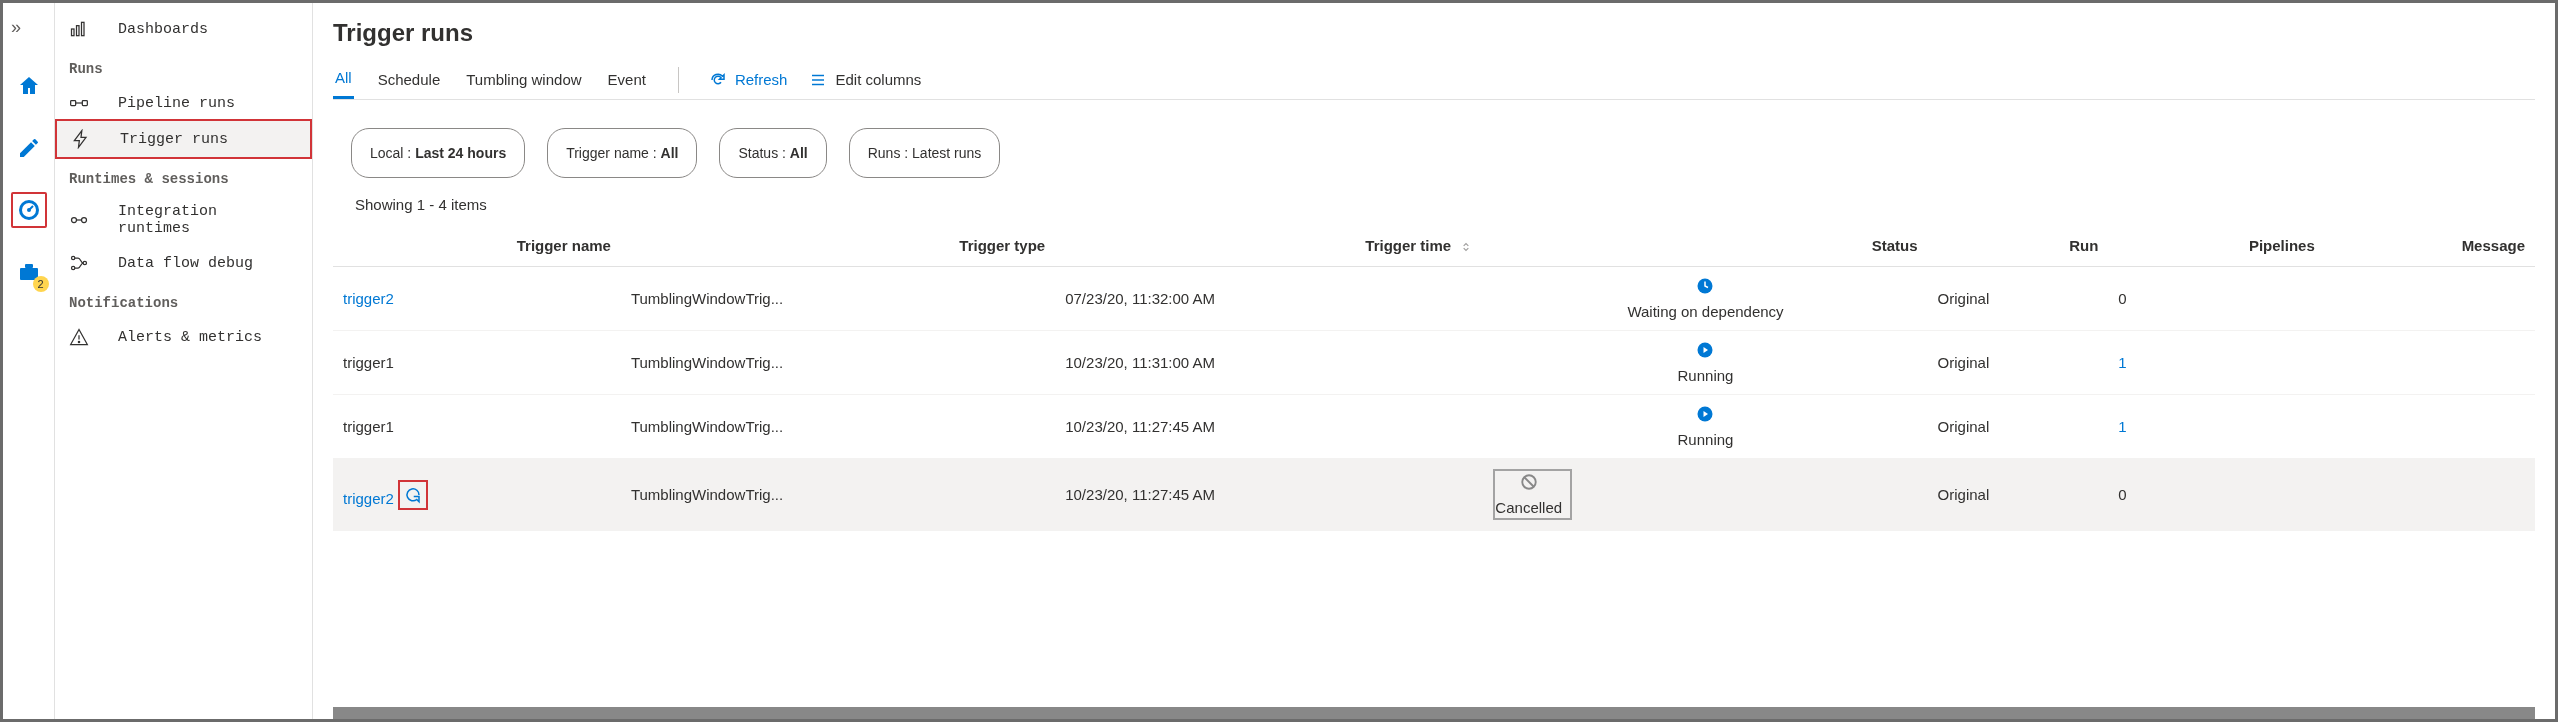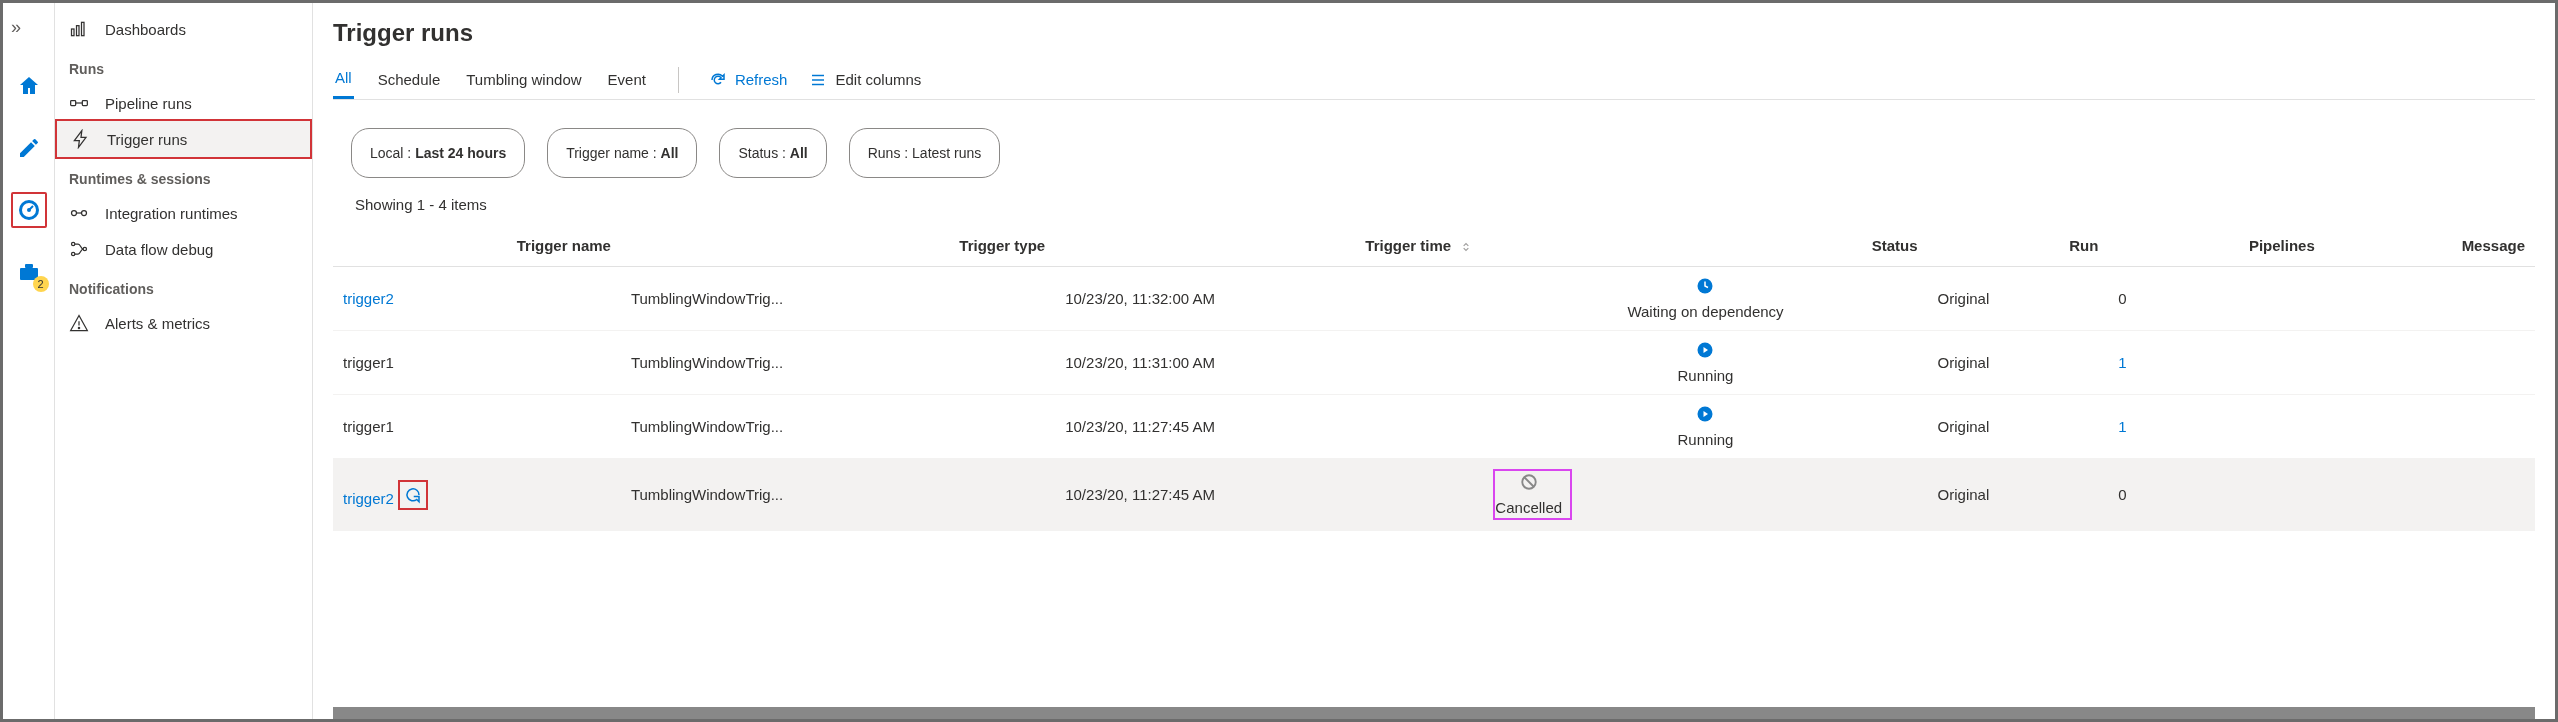--- a/index.html
+++ b/index.html
@@ -43,22 +43,23 @@
   .sidebar {
     width: 258px;
     background: #fff;
     border-right: 1px solid #e1e1e1;
     padding-top: 8px;
     font-size: 15px;
   }
   .sidebar .item, .sidebar .heading {
     display: flex; align-items: center;
     padding: 8px 14px;
-    gap: 16px;
+    gap: 29px;
     cursor: pointer;
+    font-family: Liberation Mono, monospace;
   }
   .sidebar .heading { font-weight: 600; color: #605e5c; cursor: default; font-size: 14px; padding-top: 14px;}
   .sidebar .item svg { width: 20px; height: 20px; flex-shrink:0; }
   .sidebar .item.active {
     background: #f3f2f1;
     border: 2px solid #d13438;
     margin: -2px 0;
   }
 
   .main {
@@ -113,21 +114,21 @@
   .status { display:flex; align-items:center; gap:8px;flex-direction:column; }
   .status svg { width:18px; height:18px; }
   .rerun-box {
     width: 30px; height: 30px;
     border: 2px solid #d13438;
     display:inline-flex; align-items:center; justify-content:center;
     margin-right: 6px;
   }
   .rerun-box svg { width:18px; height:18px; }
   .cancel-box {
-    border: 2px solid #d946ef;
+    border: 2px solid #a3a3a3;
     padding: 2px 8px 2px 0;
     display: inline-flex;
   }
   .sort-ind svg { width:14px; height:14px; vertical-align:middle; margin-left:4px; opacity:0.6;}
   .collapse-arrows { font-size:18px; color:#605e5c; cursor:pointer; padding:4px 8px; align-self:flex-start;}
   .bottom-scroll { height:12px; background:#888; margin-top:auto; }
 </style>
 </head>
 <body>
 
@@ -263,21 +264,21 @@
           <th>Status</th>
           <th>Run</th>
           <th>Pipelines</th>
           <th>Message</th>
         </tr>
       </thead>
       <tbody id="tbody">
           <tr>
     <td><span class="link">trigger2</span> </td>
     <td>TumblingWindowTrig...</td>
-    <td>10/23/20, 11:32:00 AM</td>
+    <td>07/23/20, 11:32:00 AM</td>
     <td>
               <div class="status">
                 <svg viewBox="0 0 24 24" fill="#0078d4">
                   <circle cx="12" cy="12" r="10" fill="#0078d4"></circle>
                   <path d="M12 6v6l4 2" stroke="#fff" stroke-width="2" fill="none"></path>
                 </svg>
                 <span>Waiting on dependency</span>
               </div>
             </td>
     <td>Original</td>

